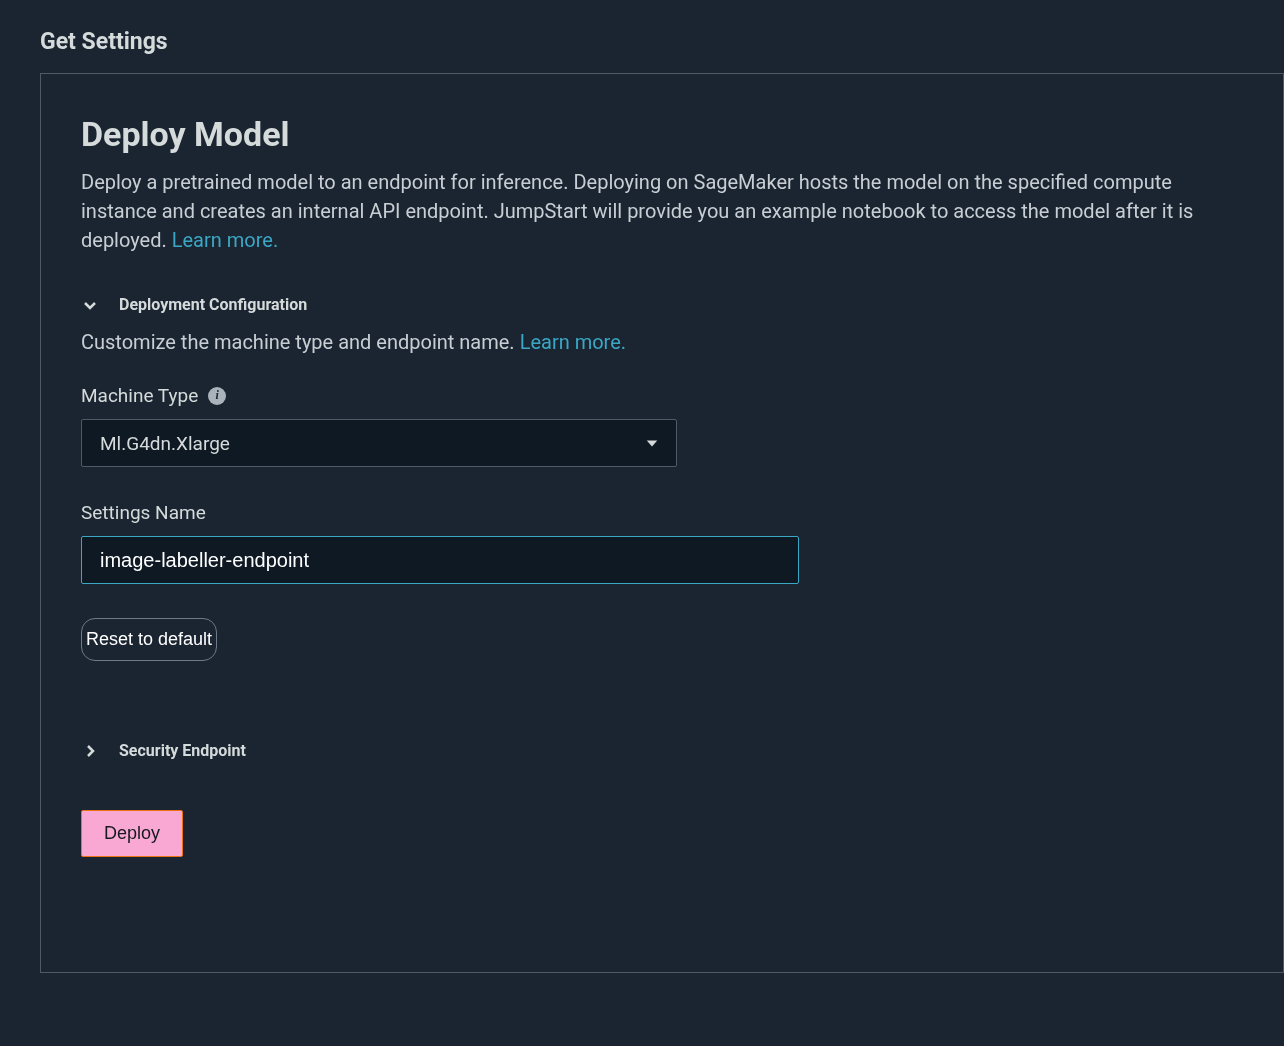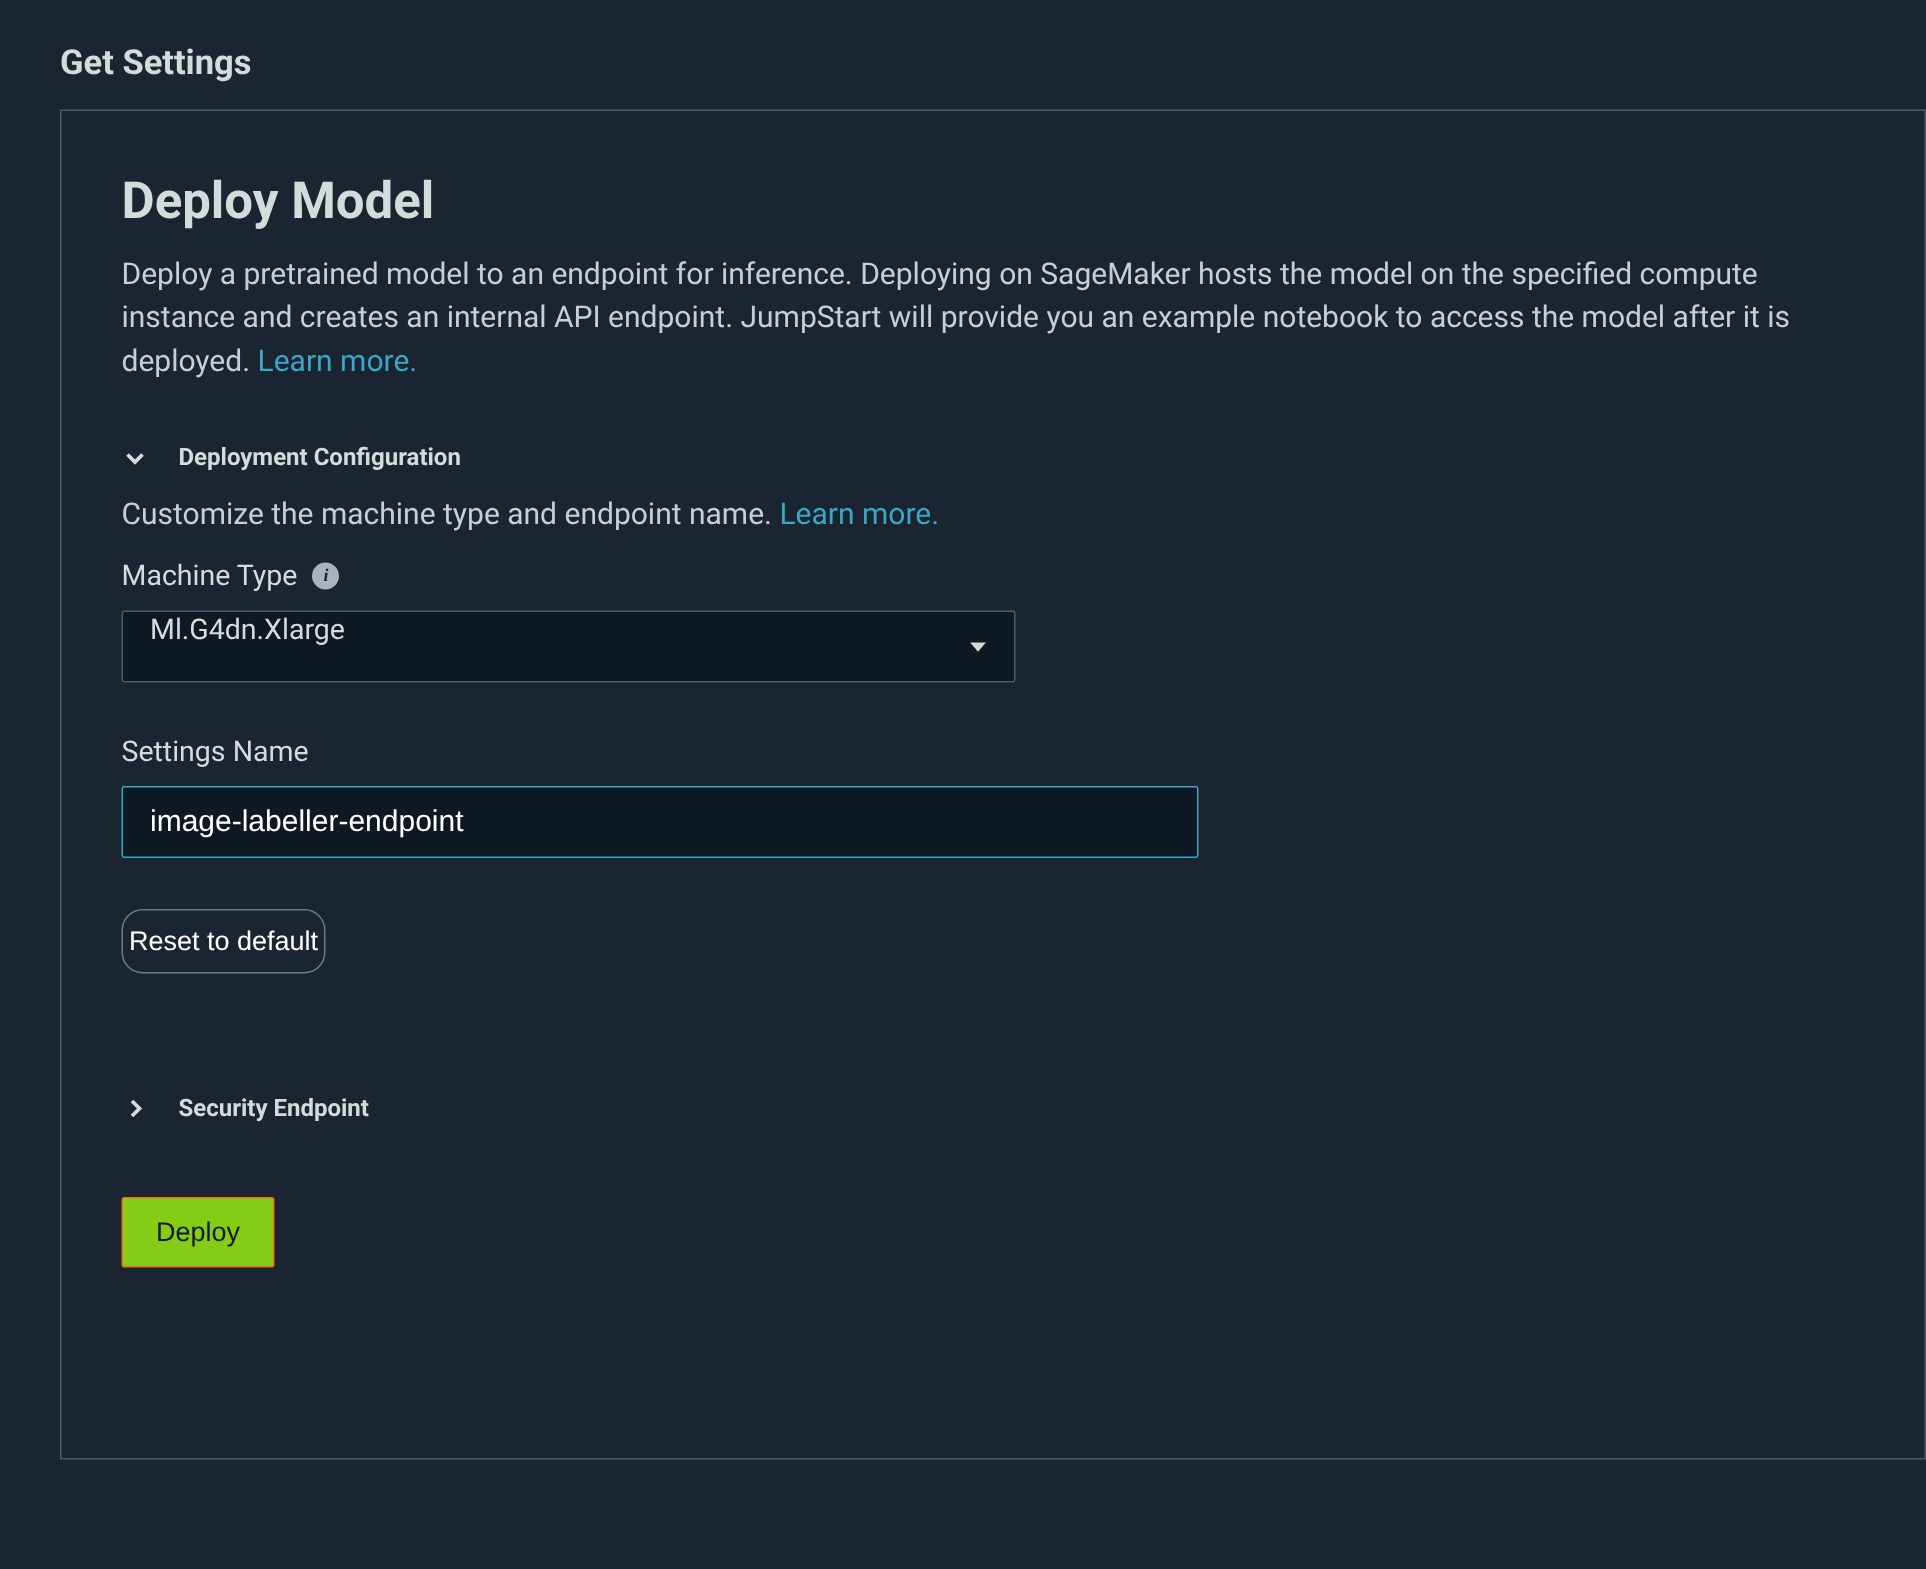--- a/index.html
+++ b/index.html
@@ -67,21 +67,21 @@
       height: 16px;
     }
     .section-title {
       font-size: 16px;
       font-weight: 700;
       color: #d5dbdb;
     }
     .section-description {
       font-size: 20px;
       color: #c8ced4;
-      margin-bottom: 18px;
+      margin-bottom: 30px;
     }
     .form-field {
       margin-bottom: 34px;
     }
     .field-label-row {
       display: flex;
       align-items: center;
       gap: 10px;
       margin-bottom: 12px;
     }
@@ -148,21 +148,21 @@
       background-color: transparent;
       border: 1px solid #6f7a86;
       color: #ffffff;
       font-size: 18px;
       padding: 10px 4px;
       border-radius: 14px;
       cursor: pointer;
       margin-bottom: 50px;
     }
     .deploy-button {
-      background-color: #84cc16;
+      background-color: #f9a8d4;
       border: 1px solid #ec7211;
       color: #16191f;
       font-size: 18px;
       font-weight: 500;
       padding: 12px 22px;
       border-radius: 2px;
       cursor: pointer;
     }
     .security-section {
       margin-top: 20px;
@@ -198,21 +198,21 @@
       <span> </span>
       <a class="link">Learn more.</a>
     </p>
 
     <div class="form-field">
       <div class="field-label-row">
         <span class="field-label">Machine Type</span>
         <span class="info-icon">i</span>
       </div>
       <div class="select-wrapper">
-        <div class="select-input" style="display:flex;margin-top:12px;">
+        <div class="select-input" style="display:flex;align-items:center;margin-top:12px;">
           <span>Ml.G4dn.Xlarge</span>
         </div>
         <span class="select-caret">
           <svg viewBox="0 0 16 16" fill="currentColor">
             <polygon points="2,5 14,5 8,12"></polygon>
           </svg>
         </span>
       </div>
     </div>
 

